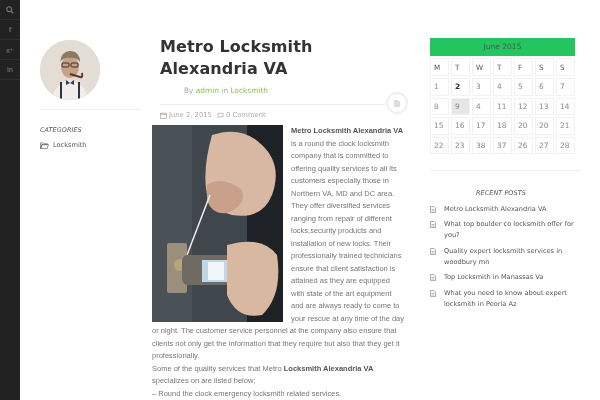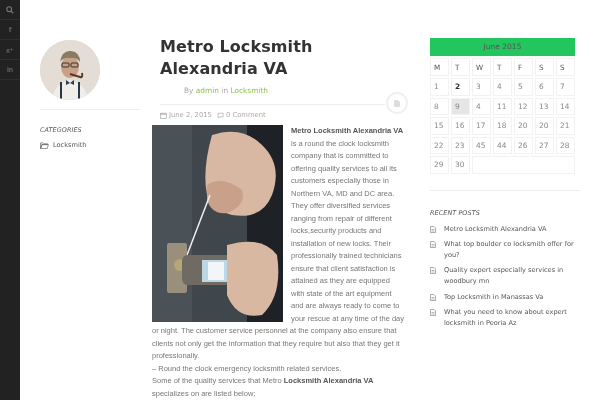--- a/index.html
+++ b/index.html
@@ -38,21 +38,21 @@
 
     .sidebar-right { position: absolute; left: 430px; top: 40px; width: 150px; }
     .calendar { width: 149px; border-collapse: separate; border-spacing: 2px; margin: -2px; font-size: 7.4px; color: #888; }
     .calendar caption { background: #22c55e; height: 18px; line-height: 18px; font-size: 7.5px; color: #555; text-align: center; margin: 0 2px; }
     .calendar th { height: 18px; font-weight: normal; text-align: left; padding-left: 3px; font-size: 7.2px; color: #555; border: 1px solid #f2f2f2; }
     .calendar td { height: 17.5px; text-align: left; padding-left: 3px; border: 1px solid #f2f2f2; color: #888; }
     .calendar td.today { font-weight: bold; color: #333; }
     .calendar td.selected { background: #e6e6e6; }
     .calendar td.empty { border: 1px solid #f2f2f2; }
     .right-divider { margin-top: 16px; height: 1px; background: #eee; width: 150px; }
-    .sidebar-right .widget-title { margin-top: 18px; }
+    .sidebar-right .widget-title { margin-top: 18px; margin-left: 46px; }
     .recent-list { list-style: none; margin-top: 7px; }
     .recent-list li { display: flex; align-items: flex-start; font-size: 6.6px; line-height: 11px; color: #555; margin-bottom: 4.4px; }
     .recent-list li svg { flex: 0 0 auto; width: 6px; height: 7px; margin: 2px 8px 0 0; }
   </style>
 </head>
 <body>
 
 <div class="social-bar">
   <div class="item">
     <svg viewBox="0 0 10 10">
@@ -139,22 +139,22 @@
       <line x1="58" y1="70" x2="35" y2="130" stroke="#eee" stroke-width="1.5"></line>
       <rect x="15" y="118" width="20" height="50" rx="2" fill="#9a8f7a"></rect>
       <circle cx="28" cy="140" r="6" fill="#b9a57a"></circle>
       <rect x="30" y="130" width="50" height="30" rx="6" fill="#6f6a62"></rect>
       <rect x="50" y="135" width="30" height="22" fill="#bcd8e6"></rect>
       <rect x="56" y="137" width="16" height="18" fill="#f3f6f8"></rect>
       <path d="M75 120 Q110 110 125 130 Q131 170 110 190 Q85 195 75 170 Z" fill="#d9b8a2"></path>
     </svg>
   </div>
   <p><strong>Metro Locksmith Alexandria VA</strong><span> is a round the clock locksmith company that is committed to offering quality services to all its customers especially those in Northern VA, MD and DC area. They offer diversified services ranging from repair of different locks,security products and installation of new locks. Their professionally trained technicians ensure that client satisfaction is attained as they are equipped with state of the art equipment and are always ready to come to your rescue at any time of the day or night. The customer service personnel at the company also ensure that clients not only get the information that they require but also that they get it professionally.</span></p>
+  <p><span>Some of the quality services that Metro </span><strong>Locksmith Alexandria VA</strong><span> specializes on are listed below;</span></p>
   <p>– Round the clock emergency locksmith related services.</p>
-  <p><span>Some of the quality services that Metro </span><strong>Locksmith Alexandria VA</strong><span> specializes on are listed below;</span></p>
 </div>
 
 <div class="sidebar-right">
   <table class="calendar">
     <caption>June 2015</caption>
     <thead>
       <tr>
         <th>M</th>
         <th>T</th>
         <th>W</th>
@@ -188,30 +188,25 @@
         <td>16</td>
         <td>17</td>
         <td>18</td>
         <td>20</td>
         <td>20</td>
         <td>21</td>
       </tr>
       <tr>
         <td>22</td>
         <td>23</td>
-        <td>45</td>
-        <td>44</td>
+        <td>38</td>
+        <td>37</td>
         <td>26</td>
         <td>27</td>
         <td>28</td>
-      </tr>
-      <tr>
-        <td>29</td>
-        <td>30</td>
-        <td class="empty" colspan="5"></td>
       </tr>
     </tbody>
   </table>
   <div class="right-divider"></div>
   <div class="widget-title">RECENT POSTS</div>
   <ul class="recent-list">
     <li>
       <svg viewBox="0 0 6 7">
           <path d="M0.5 0.5 L4 0.5 L5.5 2 L5.5 6.5 L0.5 6.5 Z" fill="none" stroke="#777" stroke-width="0.6"></path>
           <line x1="1.5" y1="3.5" x2="4.5" y2="3.5" stroke="#777" stroke-width="0.5"></line>
@@ -226,21 +221,21 @@
           <line x1="1.5" y1="5" x2="4.5" y2="5" stroke="#777" stroke-width="0.5"></line>
         </svg>
       <span>What top boulder co locksmith offer for you?</span>
     </li>
     <li>
       <svg viewBox="0 0 6 7">
           <path d="M0.5 0.5 L4 0.5 L5.5 2 L5.5 6.5 L0.5 6.5 Z" fill="none" stroke="#777" stroke-width="0.6"></path>
           <line x1="1.5" y1="3.5" x2="4.5" y2="3.5" stroke="#777" stroke-width="0.5"></line>
           <line x1="1.5" y1="5" x2="4.5" y2="5" stroke="#777" stroke-width="0.5"></line>
         </svg>
-      <span>Quality expert especially services in woodbury mn</span>
+      <span>Quality expert locksmith services in woodbury mn</span>
     </li>
     <li>
       <svg viewBox="0 0 6 7">
           <path d="M0.5 0.5 L4 0.5 L5.5 2 L5.5 6.5 L0.5 6.5 Z" fill="none" stroke="#777" stroke-width="0.6"></path>
           <line x1="1.5" y1="3.5" x2="4.5" y2="3.5" stroke="#777" stroke-width="0.5"></line>
           <line x1="1.5" y1="5" x2="4.5" y2="5" stroke="#777" stroke-width="0.5"></line>
         </svg>
       <span>Top Locksmith in Manassas Va</span>
     </li>
     <li>

